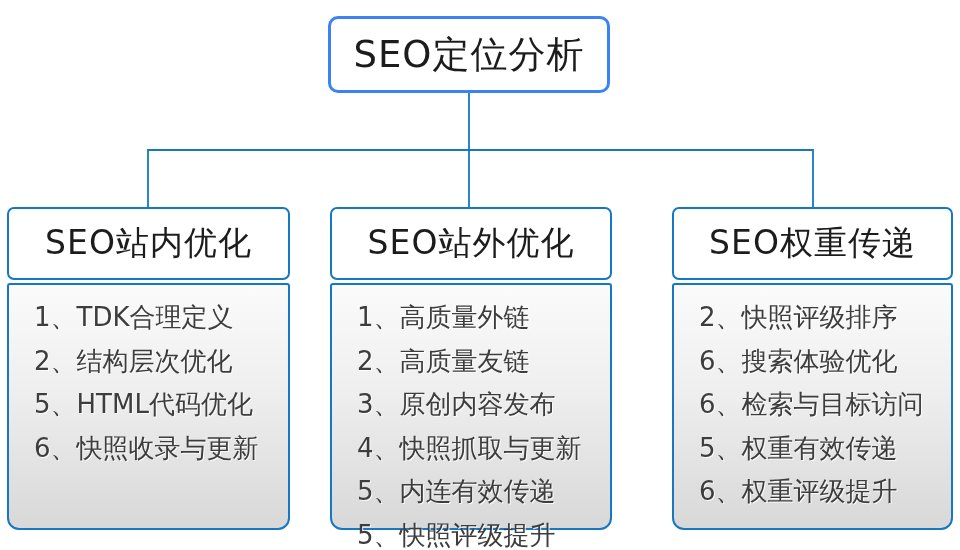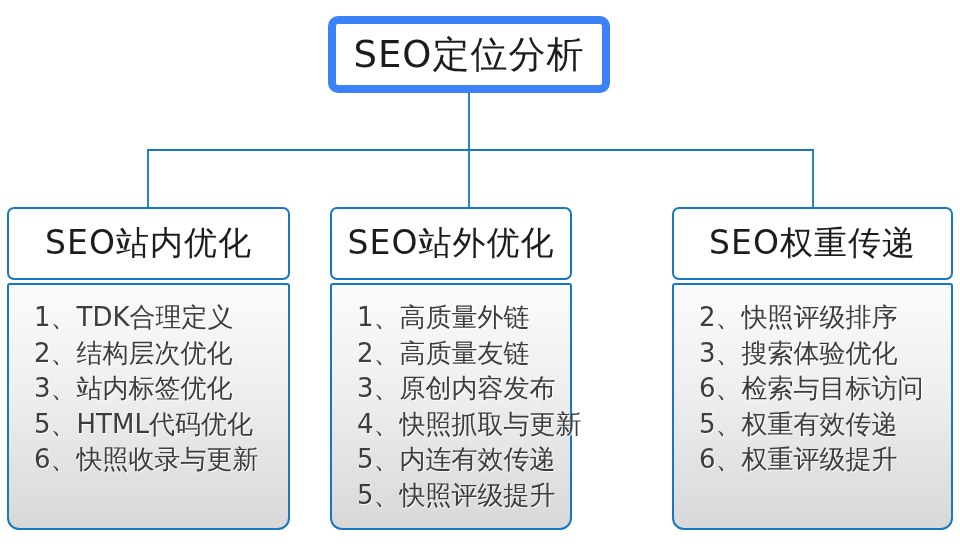--- a/index.html
+++ b/index.html
@@ -7,40 +7,40 @@
   body {
     font-family: "DejaVu Sans", "Liberation Sans", sans-serif;
     width: 960px; height: 550px; position: relative; overflow: hidden;
   }
   .canvas { position: absolute; left: 0; top: 0; width: 960px; height: 550px; }
 
   .connectors { position: absolute; left: 0; top: 0; width: 960px; height: 550px; }
 
   .root-box {
     position: absolute; left: 328px; top: 16px; width: 282px; height: 77px;
-    background: #ffffff; border: 8px solid #3b82f6; border-radius: 10px;
+    background: #ffffff; border: 3px solid #3b82f6; border-radius: 10px;
     display: flex; align-items: center; justify-content: center;
     font-size: 37px; color: #1c1c1c; letter-spacing: 1px;
   }
 
   .col-header {
     position: absolute; top: 207px; height: 73px;
     background: #ffffff; border: 2px solid #1677c2; border-radius: 7px;
     display: flex; align-items: center; justify-content: center;
     font-size: 33px; color: #1c1c1c; letter-spacing: 1px;
   }
   .col-panel {
     position: absolute; top: 283px; height: 247px;
     background: linear-gradient(180deg, #fbfbfb 0%, #eeeeee 45%, #d8d8d8 100%);
     border: 2px solid #1677c2; border-radius: 3px 3px 12px 12px;
     padding: 15px 10px 0 25px;
-    display: flex; flex-direction: column;
+    display: flex; flex-direction: column; gap: 8px;
   }
   .col1 { left: 7px;   width: 283px; }
-  .col2 { left: 330px; width: 242px; }
+  .col2 { left: 330px; width: 282px; }
   .col3 { left: 672px; width: 281px; }
 
   .item {
     height: 35.5px; line-height: 35.5px;
     font-size: 26px; color: #3d3d3d; white-space: nowrap;
     text-shadow: 1px 1px 0 rgba(255,255,255,0.85);
   }
 </style>
 </head>
 <body>
@@ -58,21 +58,20 @@
   <div class="root-box">
     <span>SEO定位分析</span>
   </div>
 
   <div class="col-header col1">
     <span>SEO站内优化</span>
   </div>
   <div class="col-panel col1">
     <div class="item">1、TDK合理定义</div>
     <div class="item">2、结构层次优化</div>
-    <div class="item">3、站内标签优化</div>
     <div class="item">5、HTML代码优化</div>
     <div class="item">6、快照收录与更新</div>
   </div>
 
   <div class="col-header col2">
     <span>SEO站外优化</span>
   </div>
   <div class="col-panel col2">
     <div class="item">1、高质量外链</div>
     <div class="item">2、高质量友链</div>
@@ -80,19 +79,19 @@
     <div class="item">4、快照抓取与更新</div>
     <div class="item">5、内连有效传递</div>
     <div class="item">5、快照评级提升</div>
   </div>
 
   <div class="col-header col3">
     <span>SEO权重传递</span>
   </div>
   <div class="col-panel col3">
     <div class="item">2、快照评级排序</div>
-    <div class="item">3、搜索体验优化</div>
+    <div class="item">6、搜索体验优化</div>
     <div class="item">6、检索与目标访问</div>
     <div class="item">5、权重有效传递</div>
     <div class="item">6、权重评级提升</div>
   </div>
 
 </div>
 
 </body></html>

